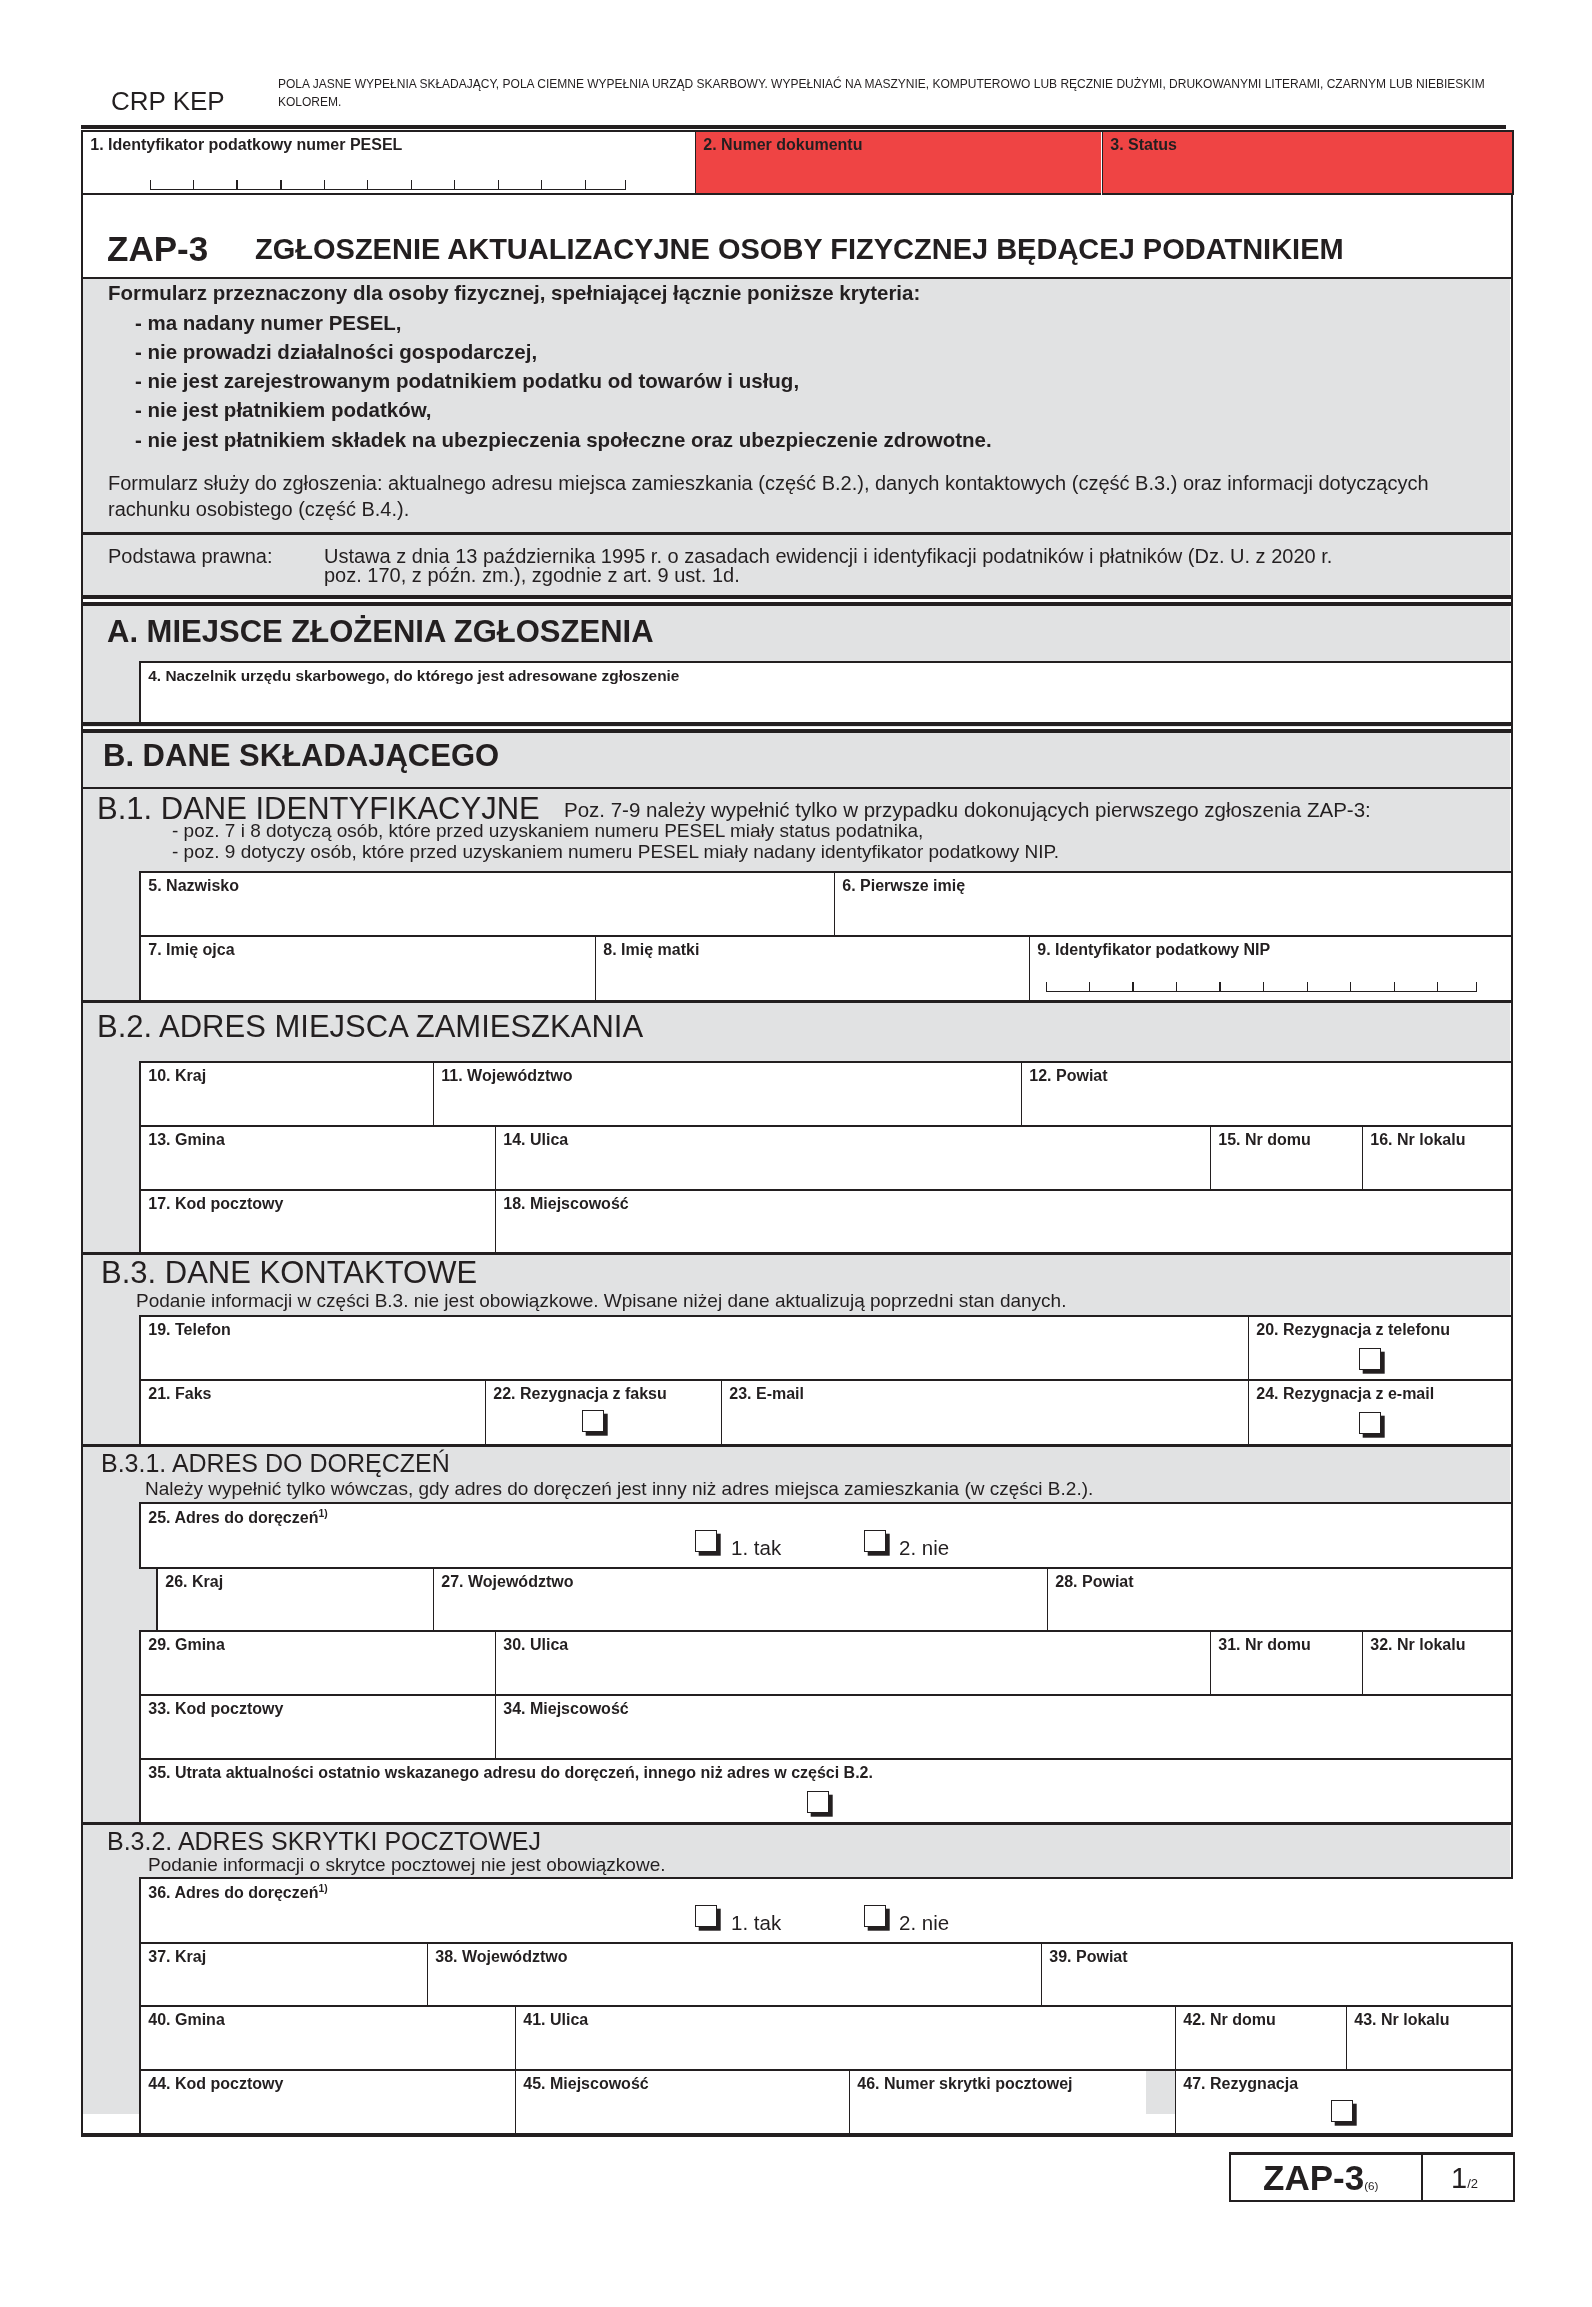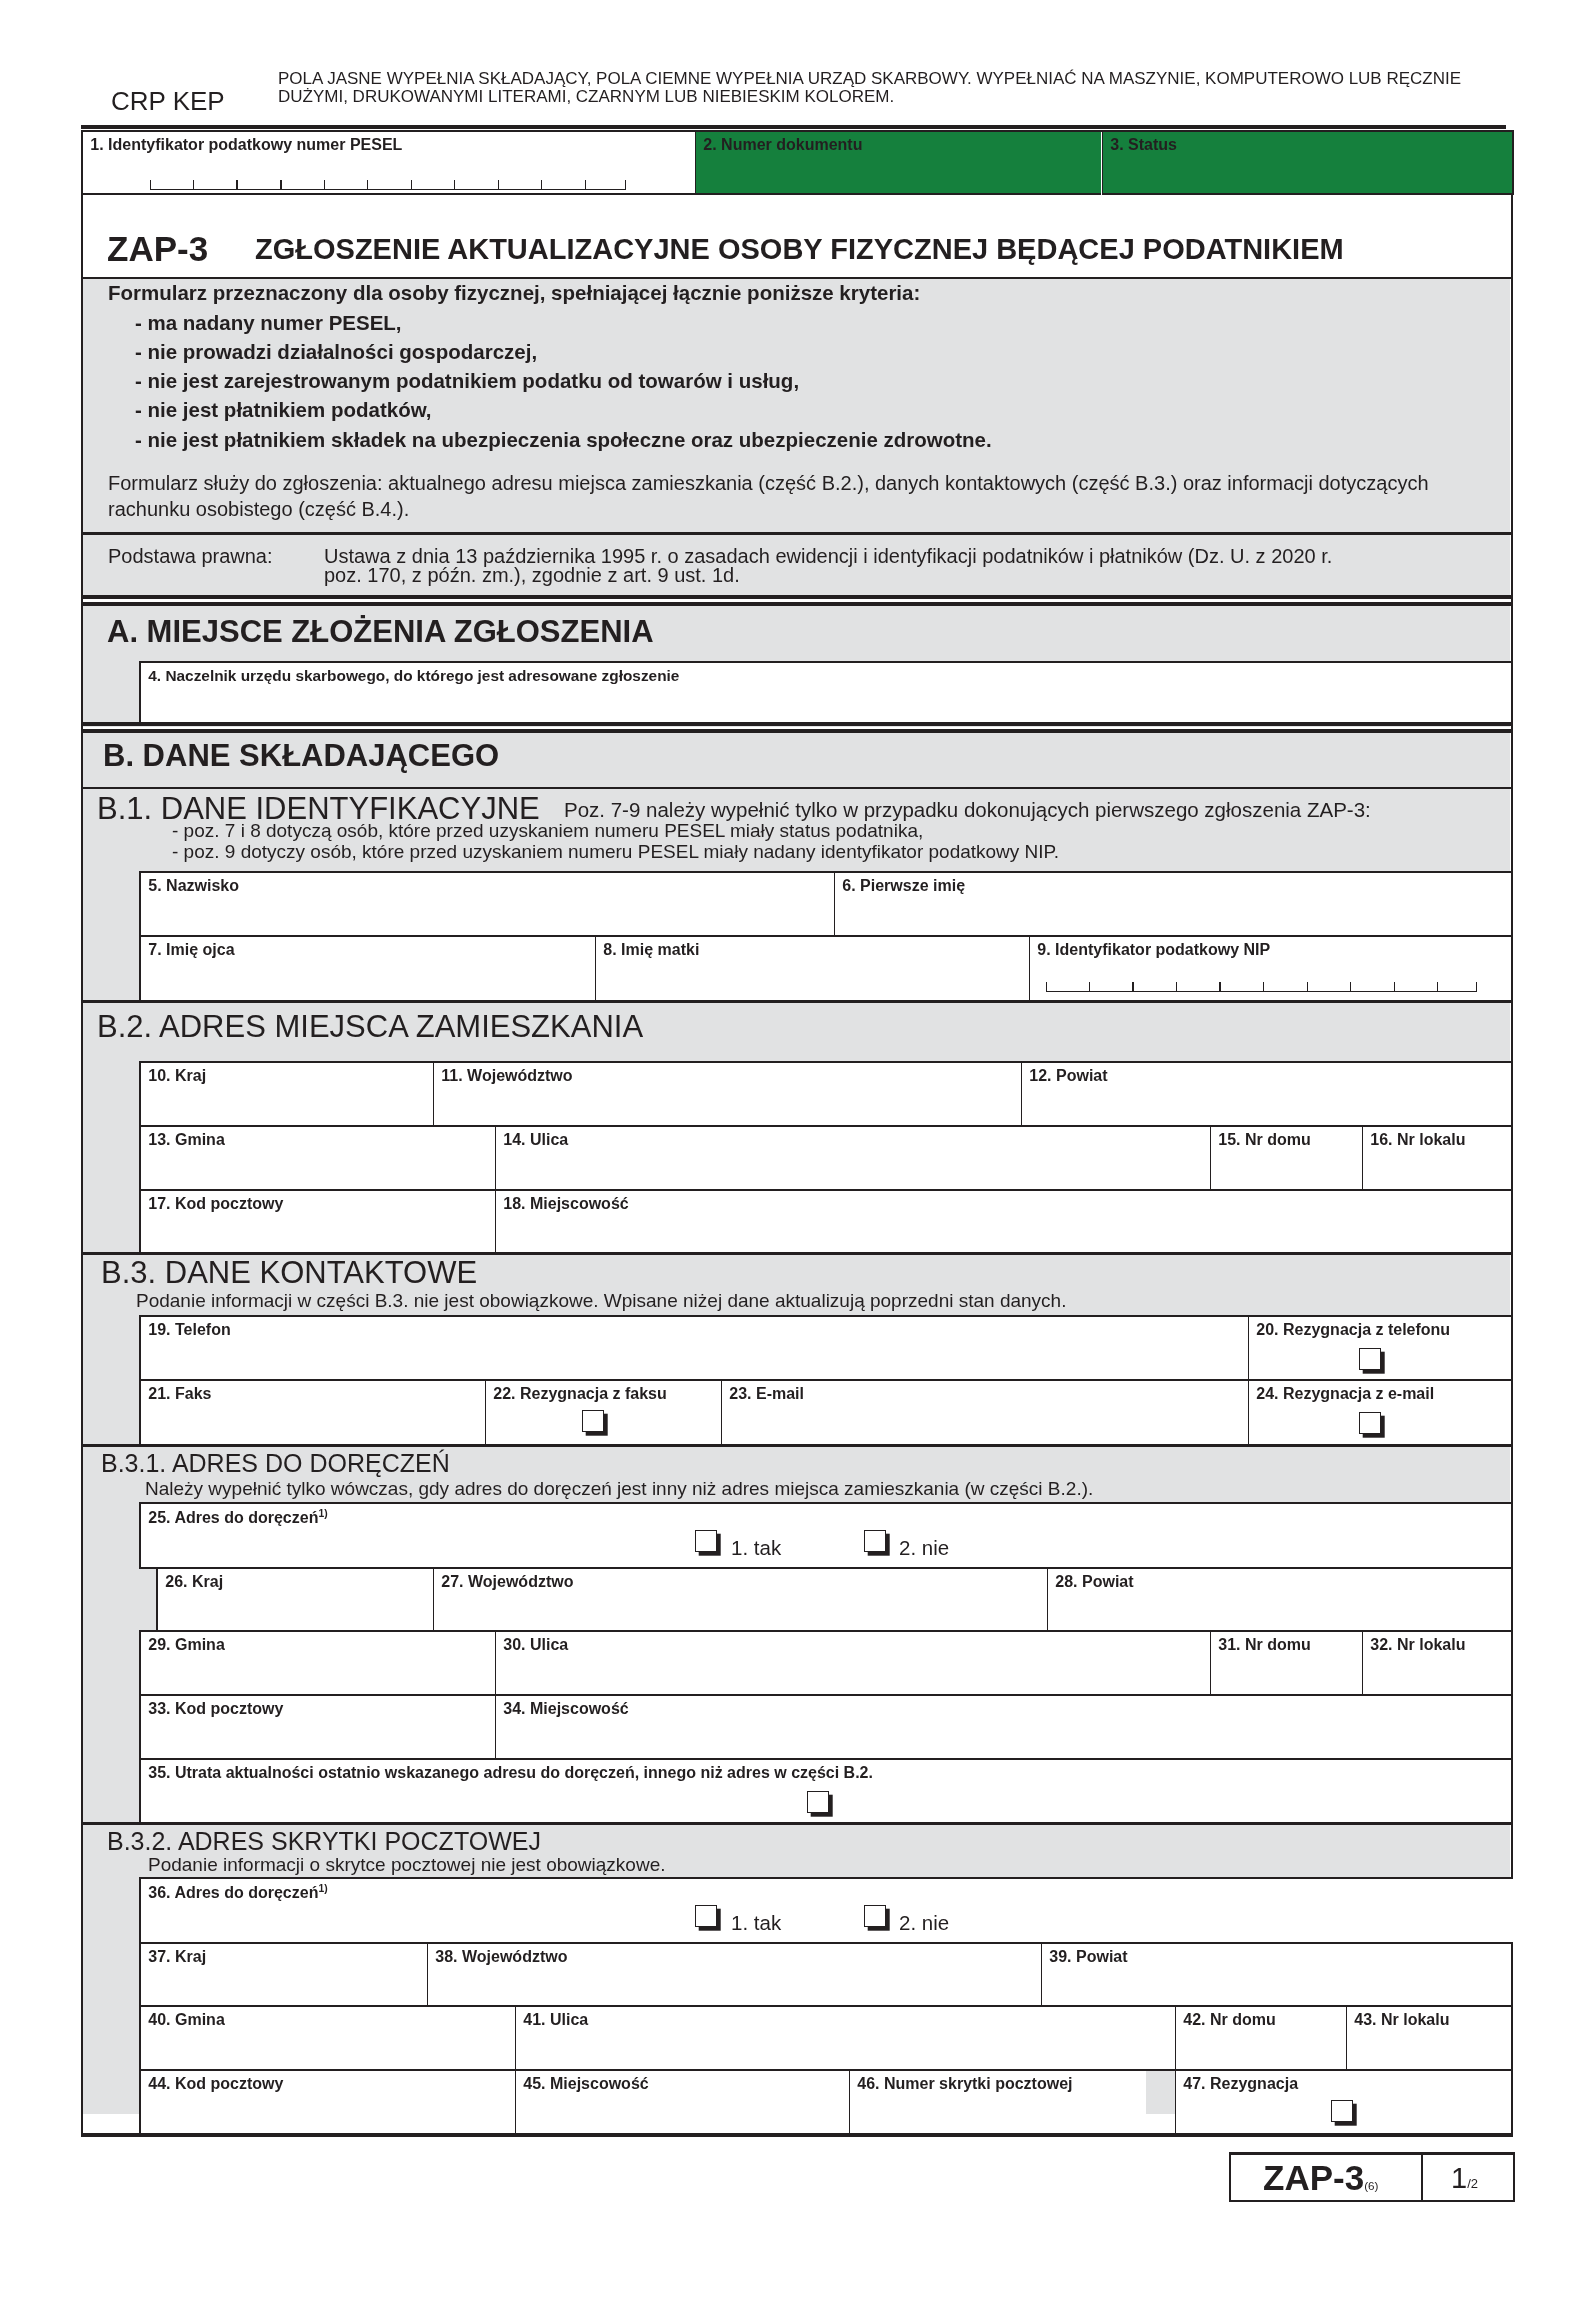--- a/index.html
+++ b/index.html
@@ -1,27 +1,27 @@
 <!DOCTYPE html>
 <html style="font-size:11.7px"><head>
 <meta charset="utf-8">
 <style>
   html, body { margin:0; padding:0; background:#ffffff; }
   body { width:1593px; height:2307px; position:relative; overflow:hidden;
          font-family:"Liberation Sans", sans-serif; color:#231f20; }
   .abs { position:absolute; }
   .topcode { left:111px; top:86px; font-size:26px; }
-  .topnote { left:278px; top:70px; width:1216px; font-size:17px; line-height:17.6px; }
+  .topnote { left:278px; top:76px; width:1216px; font-size:12px; line-height:17.6px; }
   .toprule { left:81px; top:125px; width:1425px; height:4.4px; background:#231f20; }
 
   .box { position:absolute; box-sizing:border-box; border:2.2px solid #231f20; }
   .cell { position:absolute; box-sizing:border-box; background:#fff;
           border-left:1.5px solid #231f20; }
   .cell.first { border-left:2.2px solid #231f20; }
-  .dark { background:#15803d; }
+  .dark { background:#ef4444; }
   .grey { background:#e1e2e3; }
   .lbl { position:absolute; left:7.3px; top:4.4px; font-size:16px; font-weight:bold; white-space:nowrap; }
   .hline { position:absolute; background:#231f20; }
 
   .sechead { position:absolute; font-weight:bold; font-size:31px; white-space:nowrap; }
   .subhead { position:absolute; font-size:31px; white-space:nowrap; }
   .subnote { position:absolute; font-size:19px; white-space:nowrap; }
 
   .cb { position:absolute; width:22px; height:22px; box-sizing:border-box;
         border:1.5px solid #231f20; background:#fff;

